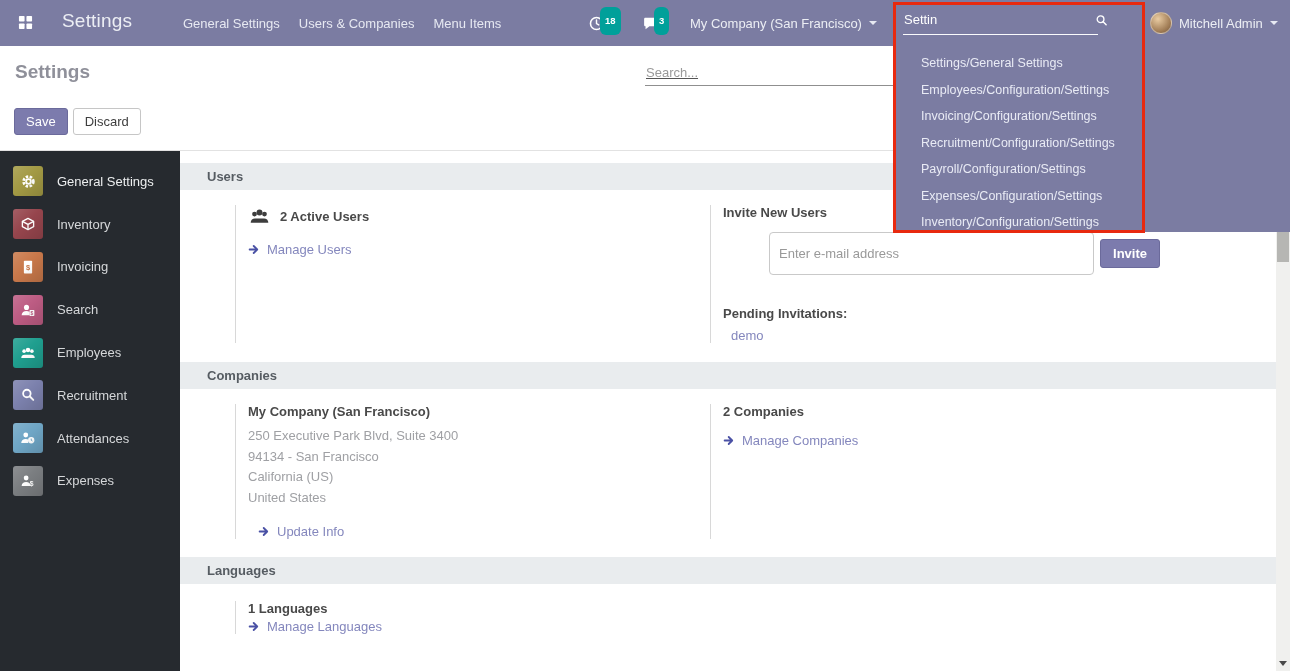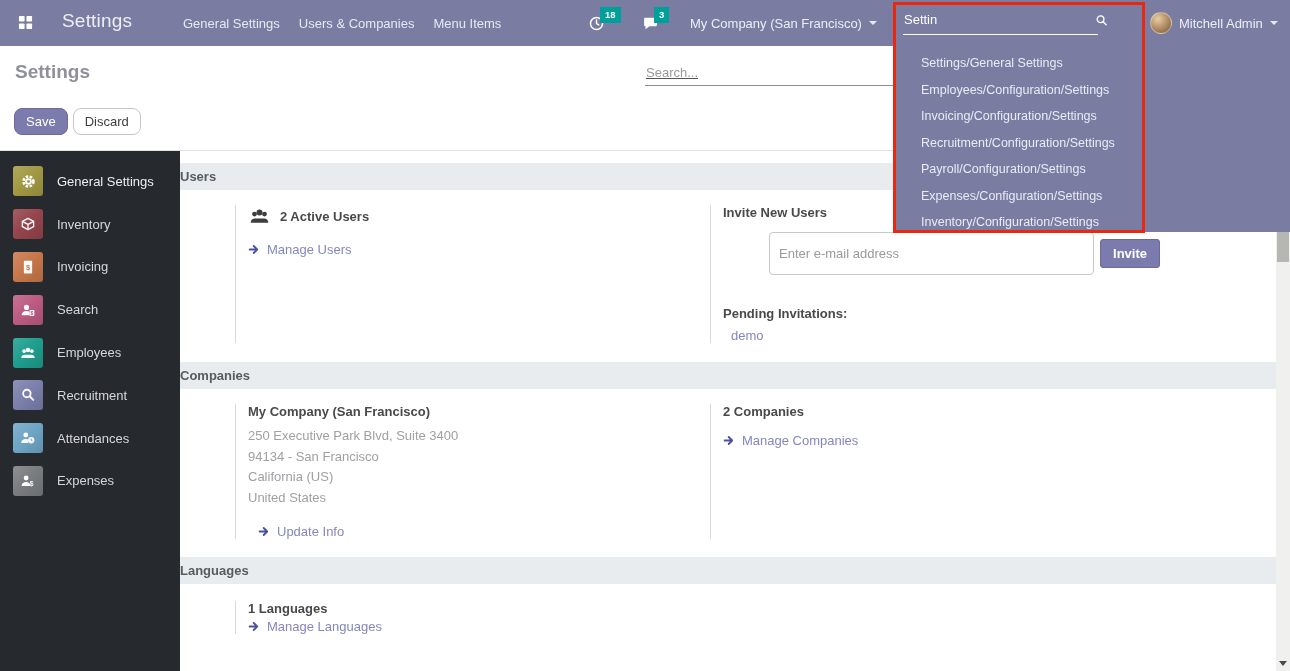--- a/index.html
+++ b/index.html
@@ -19,21 +19,21 @@
   }
   .navbar .apps-toggle { position:absolute; left:18px; top:15px; cursor:pointer; }
   .navbar .app-title { position:absolute; left:62px; top:10px; font-size:19px; font-weight:500; letter-spacing:.2px; }
   .nav-menu { position:absolute; left:183px; top:0; height:46px; display:flex; align-items:center; gap:19px; }
   .nav-menu .nav-item { font-size:13px; color:#e7e9f2; cursor:pointer; white-space:nowrap; }
   .nav-icon-wrap { position:absolute; top:0; height:46px; display:flex; align-items:center; }
   .nav-icon-wrap.clock { left:588px; }
   .nav-icon-wrap.chat  { left:642px; }
   .badge {
     position:absolute; top:7px; background:#00a09a; color:#fff;
-    font-size:9.5px; font-weight:bold; border-radius:0; padding:3px 5px; line-height:1.1;
+    font-size:9.5px; font-weight:bold; border-radius:6px; padding:9px 5px; line-height:1.1;
   }
   .badge.b-clock { left:12px; }
   .badge.b-chat { left:12px; }
   .company-switch { position:absolute; left:690px; top:0; height:46px; display:flex; align-items:center; gap:7px; cursor:pointer; font-size:13px; }
   .caret { width:0; height:0; border-left:4px solid transparent; border-right:4px solid transparent; border-top:4px solid #e7e9f2; display:inline-block; }
   .user-menu { position:absolute; left:1150px; top:0; height:46px; display:flex; align-items:center; gap:7px; cursor:pointer; }
   .avatar { width:22px; height:22px; border-radius:50%;
     background: radial-gradient(circle at 35% 30%, #e9cba2, #a07c55 65%, #6e5138);
     border:1px solid rgba(255,255,255,.4); }
   
@@ -55,21 +55,21 @@
     font-size:12.5px; cursor:pointer; white-space:nowrap;
   }
   
   .annotation-box {
     position:absolute; left:893px; top:2px; width:252px; height:231px;
     border:3px solid #e8290f; z-index:60; pointer-events:none;
   }
   
   .breadcrumb { position:absolute; left:15px; top:61px; font-size:19px; font-weight:600; color:#8f909a; }
   .cp-buttons { position:absolute; left:14px; top:108px; display:flex; gap:5px; }
-  .btn { font-size:13px; border-radius:8px; padding:5px 11px; cursor:pointer; font-family:"Liberation Sans", sans-serif; }
+  .btn { font-size:13px; border-radius:3px; padding:5px 11px; cursor:pointer; font-family:"Liberation Sans", sans-serif; }
   .btn-primary { background:#7c7bad; border:1px solid #6b6a9b; color:#fff; }
   .btn-default { background:#fff; border:1px solid #c6c6c6; color:#3e3e3e; }
   .cp-search { position:absolute; left:645px; top:60px; width:250px; }
   .cp-search input {
     width:100%; border:none; border-bottom:1px solid #8f8f8f; font-size:13px;
     padding:5px 1px; color:#555; outline:none; font-family:"Liberation Sans", sans-serif;text-decoration:underline;
   }
   .cp-search input::placeholder { color:#9a9a9a; }
   .header-divider { position:absolute; left:0; top:150px; width:1290px; height:1px; background:#e2e2e2; }
   
@@ -85,21 +85,21 @@
   .sb-item .app-icon::after {
     content:""; position:absolute; inset:0;
     background:linear-gradient(135deg, rgba(255,255,255,.14) 0%, rgba(255,255,255,0) 45%, rgba(0,0,0,.14) 100%);
   }
   .sb-item .sb-label { color:#d5d7d9; font-size:13px; }
   .sb-item.active .sb-label { color:#eceeef; }
   
   .content { position:absolute; left:180px; top:152px; width:1096px; height:519px; background:#fff; z-index:1; overflow:hidden; }
   .section-band {
     margin-top:11px; height:27px; line-height:27px; background:#e9ecee;
-    font-weight:bold; font-size:13px; color:#565c62;
+    padding-left:27px; font-weight:bold; font-size:13px; color:#565c62;
   }
   .section-row { display:flex; margin-left:55px; margin-top:15px; }
   .setting-box { border-left:1px solid #d8d8d8; padding-left:12px; }
   .box-left { width:475px; }
   .box-right { width:450px; }
   .bold-label { font-weight:bold; color:#494949; font-size:13px; }
   .icon-label-row { display:flex; align-items:center; gap:9px; }
   .link-row { display:flex; align-items:center; gap:6px; margin-top:14px; cursor:pointer; }
   .link-text { color:#8487bd; font-size:13px; }
   .invite-row { display:flex; align-items:center; margin-top:12px; }

